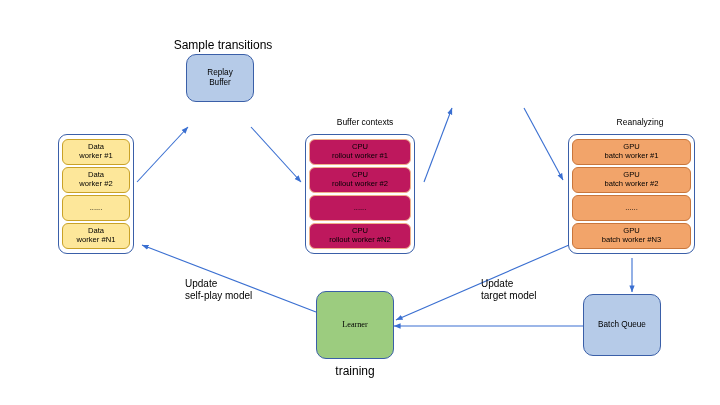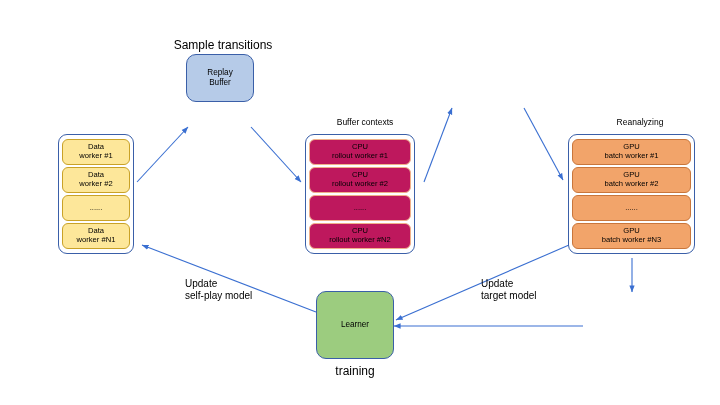--- a/index.html
+++ b/index.html
@@ -22,21 +22,21 @@
 
   .w-yellow{background:#fde79a;border:0.9px solid #c9a227;}
   .w-peach {background:#be185d;border:0.9px solid #f0b089;}
   .w-orange{background:#f2a46a;border:0.9px solid #c9763b;}
 
   .node{position:absolute;box-sizing:border-box;border:1.2px solid #3a5fa8;
         border-radius:10px;display:flex;align-items:center;
         justify-content:center;text-align:center;font-size:8.2px;
         line-height:1.25;white-space:pre-line;}
   .n-blue  {background:#b6cbe8;}
-  .n-green {background:#9ccc7f;}
+  .n-green {background:#9ccc7f;font-family:Liberation Serif, serif;}
   .n-white {background:#ffffff;}
 
   .edge-label{position:absolute;font-size:10px;line-height:1.22;
               white-space:pre-line;color:#000;}
   .node-cap{position:absolute;font-size:12px;color:#000;
             text-align:center;white-space:nowrap;}
 </style>
 </head>
 <body>
 
@@ -91,20 +91,21 @@
     <div class="worker w-orange">......</div>
     <div class="worker w-orange">GPU
 batch worker #N3</div>
   </div>
 
   <div class="node-cap" style="left:163px;top:38px;width:120px;">Sample transitions</div>
   <div class="node n-blue" style="left:186px;top:54px;width:68px;height:48px;">Replay
 Buffer</div>
 
 
+  <div class="node n-blue" style="left:583px;top:294px;width:78px;height:62px;">Batch Queue</div>
 
   <div class="node n-green" style="left:316px;top:291px;width:78px;height:68px;">Learner</div>
   <div class="node-cap" style="left:316px;top:364px;width:78px;">training</div>
 
 
   <div class="edge-label" style="left:185px;top:278px;width:100px;">Update
 self-play model</div>
 
   <div class="edge-label" style="left:481px;top:278px;width:100px;">Update
 target model</div>

